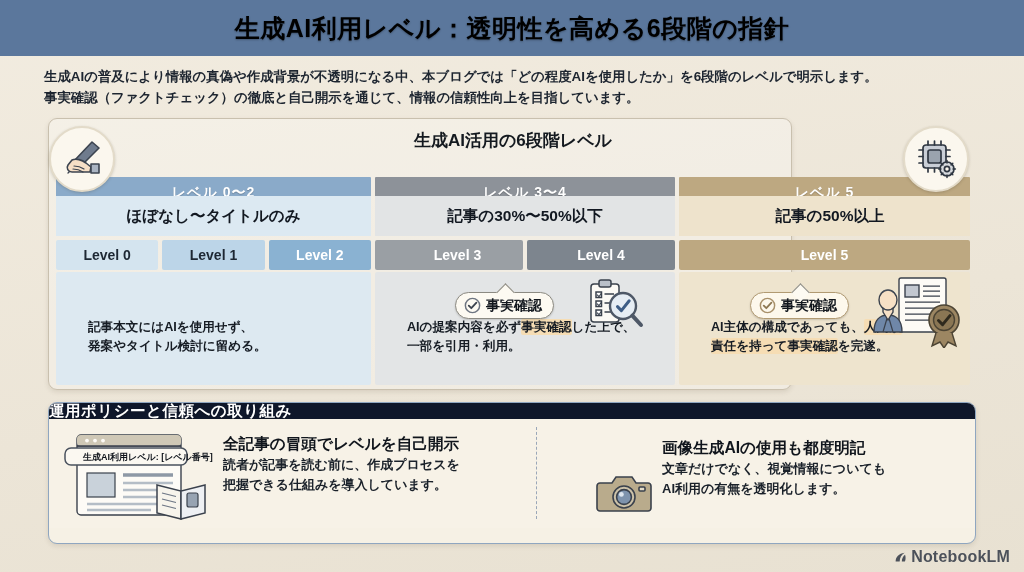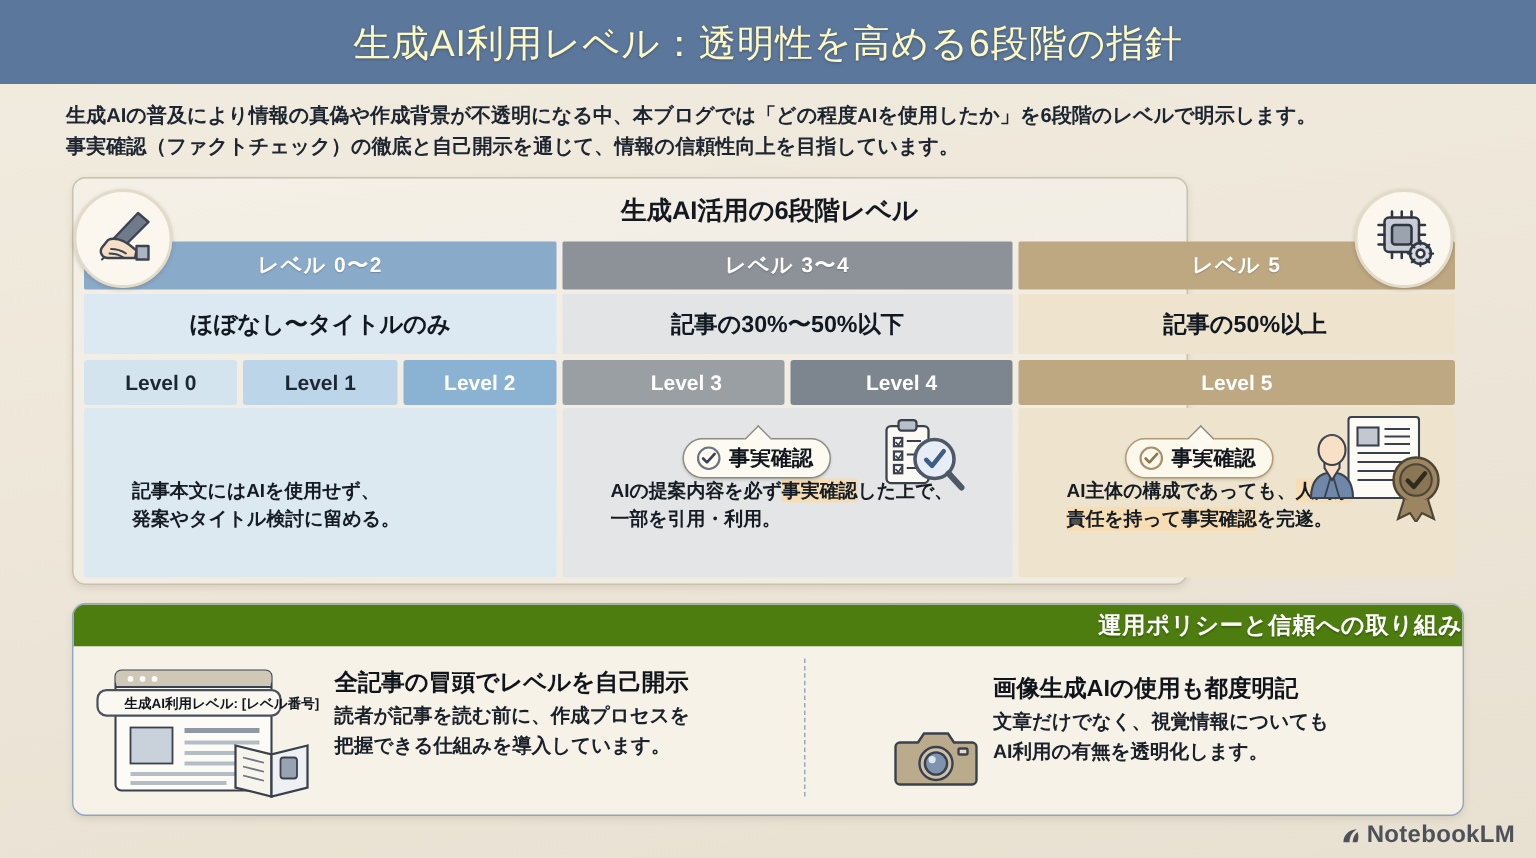--- a/index.html
+++ b/index.html
@@ -27,23 +27,23 @@
 
   
   #header {
     position: absolute;
     left: 0; top: 0;
     width: 1024px; height: 56px;
     background: #5b779c;
     display: flex; align-items: center; justify-content: center;
   }
   #header-title {
-    color: #fef9c3;
+    color: #000000;
     font-size: 25px;
-    font-weight: normal;
+    font-weight: bold;
     letter-spacing: 0.5px;
     text-shadow: 0 1px 2px rgba(0,0,0,.28);
     white-space: nowrap;
   }
 
   
   #intro {
     position: absolute;
     left: 44px; top: 66px;
     width: 940px;
@@ -79,21 +79,21 @@
   }
 
   
   #grid {
     position: absolute;
     left: 7px; top: 42px;
     width: 914px; height: 224px;
   }
 
   
-  .grp-row { position: absolute; left: 0; top: 0; height: 32px; width: 914px; text-decoration: underline; }
+  .grp-row { position: absolute; left: 0; top: 16px; height: 32px; width: 914px; text-decoration: underline; }
   .grp {
     position: absolute; top: 0; height: 32px;
     display: flex; align-items: center; justify-content: center;
     color: #ffffff;
     font-size: 14px;
     font-weight: 600;
     letter-spacing: 1px;
     text-shadow: 0 1px 1px rgba(0,0,0,.22);
     border-radius: 1px;
   }
@@ -189,23 +189,23 @@
     position: absolute;
     left: 48px; top: 402px;
     width: 928px; height: 142px;
     background: #f6f1e5;
     border: 1px solid #8fa6c0;
     border-radius: 9px;
     overflow: hidden;
     box-shadow: 0 2px 5px rgba(90,80,60,.14);
   }
   #bottom-head {
-    height: 28px;
-    background: #4d7c0f;
-    display: flex; align-items: center; justify-content: flex-end;
+    height: 16px;
+    background: #0f172a;
+    display: flex; align-items: center; justify-content: flex-start;
   }
   #bottom-head-title {
     color: #fff; font-size: 15.5px; font-weight: bold; letter-spacing: .5px;
     text-shadow: 0 1px 1px rgba(0,0,0,.22);
   }
   #bottom-body {
     position: relative;
     height: 109px;
     display: flex;
     background: #f7f2e7;

